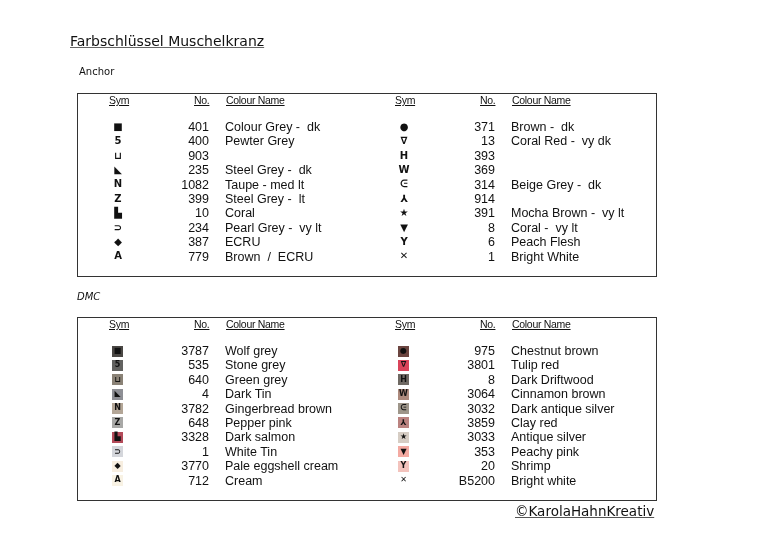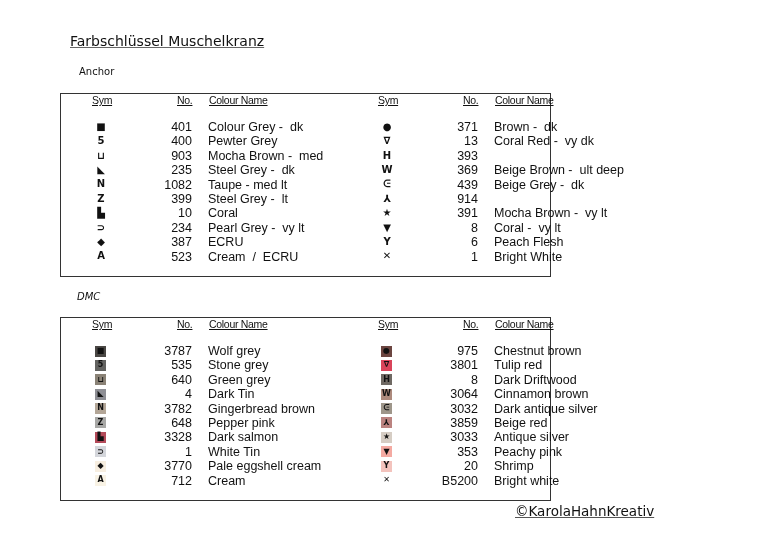--- a/index.html
+++ b/index.html
@@ -1,19 +1,19 @@
 <!DOCTYPE html>
 <html><head>
 <meta charset="utf-8">
 <style>
   html, body { margin:0; padding:0; background:#ffffff; }
   body { width:764px; height:540px; position:relative; overflow:hidden; font-family:"DejaVu Sans", sans-serif; color:#111; }
   .title { position:absolute; left:70px; top:33px; font-size:14px; text-decoration:underline; text-decoration-color:#666; }
   .section-label { position:absolute; left:79px; font-size:10px; }
-  .box { position:absolute; left:60px; width:491px; border:1px solid #333; box-sizing:border-box; }
+  .box { position:absolute; left:77px; width:580px; border:1px solid #333; box-sizing:border-box; }
   .col { position:absolute; top:0; width:290px; }
   .hdr { position:absolute; top:0; font-family:"Liberation Sans", sans-serif; font-size:10.5px; text-decoration:underline; letter-spacing:-0.3px; }
   .hdr.sym { left:31px; }
   .hdr.no { left:116px; }
   .hdr.name { left:148px; }
   .rows { position:absolute; top:26px; left:0; width:290px; }
   .row { position:relative; height:14.4px; font-family:"Liberation Sans", sans-serif; font-size:12.5px; line-height:14.4px; }
   .row .sym { position:absolute; left:33px; width:14px; height:14px; display:flex; align-items:center; justify-content:center; font-family:"DejaVu Sans", sans-serif; font-weight:bold; font-size:10px; }
   .row .sym.sw { width:11px; height:11px; top:1.5px; left:34px; font-size:8px; }
   .row .no { position:absolute; right:159px; text-align:left; }
@@ -39,21 +39,20 @@
           <span class="name">Colour Grey -  dk</span>
         </div>
         <div class="row">
           <span class="sym">5</span>
           <span class="no">400</span>
           <span class="name">Pewter Grey</span>
         </div>
         <div class="row">
           <span class="sym">⊔</span>
           <span class="no">903</span>
-          <span class="name">Mocha Brown -  med</span>
         </div>
         <div class="row">
           <span class="sym">◣</span>
           <span class="no">235</span>
           <span class="name">Steel Grey -  dk</span>
         </div>
         <div class="row">
           <span class="sym">N</span>
           <span class="no">1082</span>
           <span class="name">Taupe - med lt</span>
@@ -73,22 +72,22 @@
           <span class="no">234</span>
           <span class="name">Pearl Grey -  vy lt</span>
         </div>
         <div class="row">
           <span class="sym">◆</span>
           <span class="no">387</span>
           <span class="name">ECRU</span>
         </div>
         <div class="row">
           <span class="sym">A</span>
-          <span class="no">523</span>
-          <span class="name">Cream  /  ECRU</span>
+          <span class="no">779</span>
+          <span class="name">Brown  /  ECRU</span>
         </div>
       </div>
   </div>
   <div class="col" style="left:286px;">
     <span class="hdr sym">Sym</span>
     <span class="hdr no">No.</span>
     <span class="hdr name">Colour Name</span>
     <div class="rows">
         <div class="row">
           <span class="sym">●</span>
@@ -100,25 +99,24 @@
           <span class="no">13</span>
           <span class="name">Coral Red -  vy dk</span>
         </div>
         <div class="row">
           <span class="sym">H</span>
           <span class="no">393</span>
         </div>
         <div class="row">
           <span class="sym">W</span>
           <span class="no">369</span>
-          <span class="name">Beige Brown -  ult deep</span>
         </div>
         <div class="row">
           <span class="sym">ᕮ</span>
-          <span class="no">439</span>
+          <span class="no">314</span>
           <span class="name">Beige Grey -  dk</span>
         </div>
         <div class="row">
           <span class="sym">⅄</span>
           <span class="no">914</span>
         </div>
         <div class="row">
           <span class="sym">★</span>
           <span class="no">391</span>
           <span class="name">Mocha Brown -  vy lt</span>
@@ -228,21 +226,21 @@
           <span class="name">Cinnamon brown</span>
         </div>
         <div class="row">
           <span class="sym sw" style="background: rgb(158, 150, 138); color: rgb(17, 17, 17);">ᕮ</span>
           <span class="no">3032</span>
           <span class="name">Dark antique silver</span>
         </div>
         <div class="row">
           <span class="sym sw" style="background: rgb(187, 131, 128); color: rgb(17, 17, 17);">⅄</span>
           <span class="no">3859</span>
-          <span class="name">Beige red</span>
+          <span class="name">Clay red</span>
         </div>
         <div class="row">
           <span class="sym sw" style="background: rgb(214, 205, 196); color: rgb(17, 17, 17);">★</span>
           <span class="no">3033</span>
           <span class="name">Antique silver</span>
         </div>
         <div class="row">
           <span class="sym sw" style="background: rgb(244, 170, 162); color: rgb(17, 17, 17);">▼</span>
           <span class="no">353</span>
           <span class="name">Peachy pink</span>

